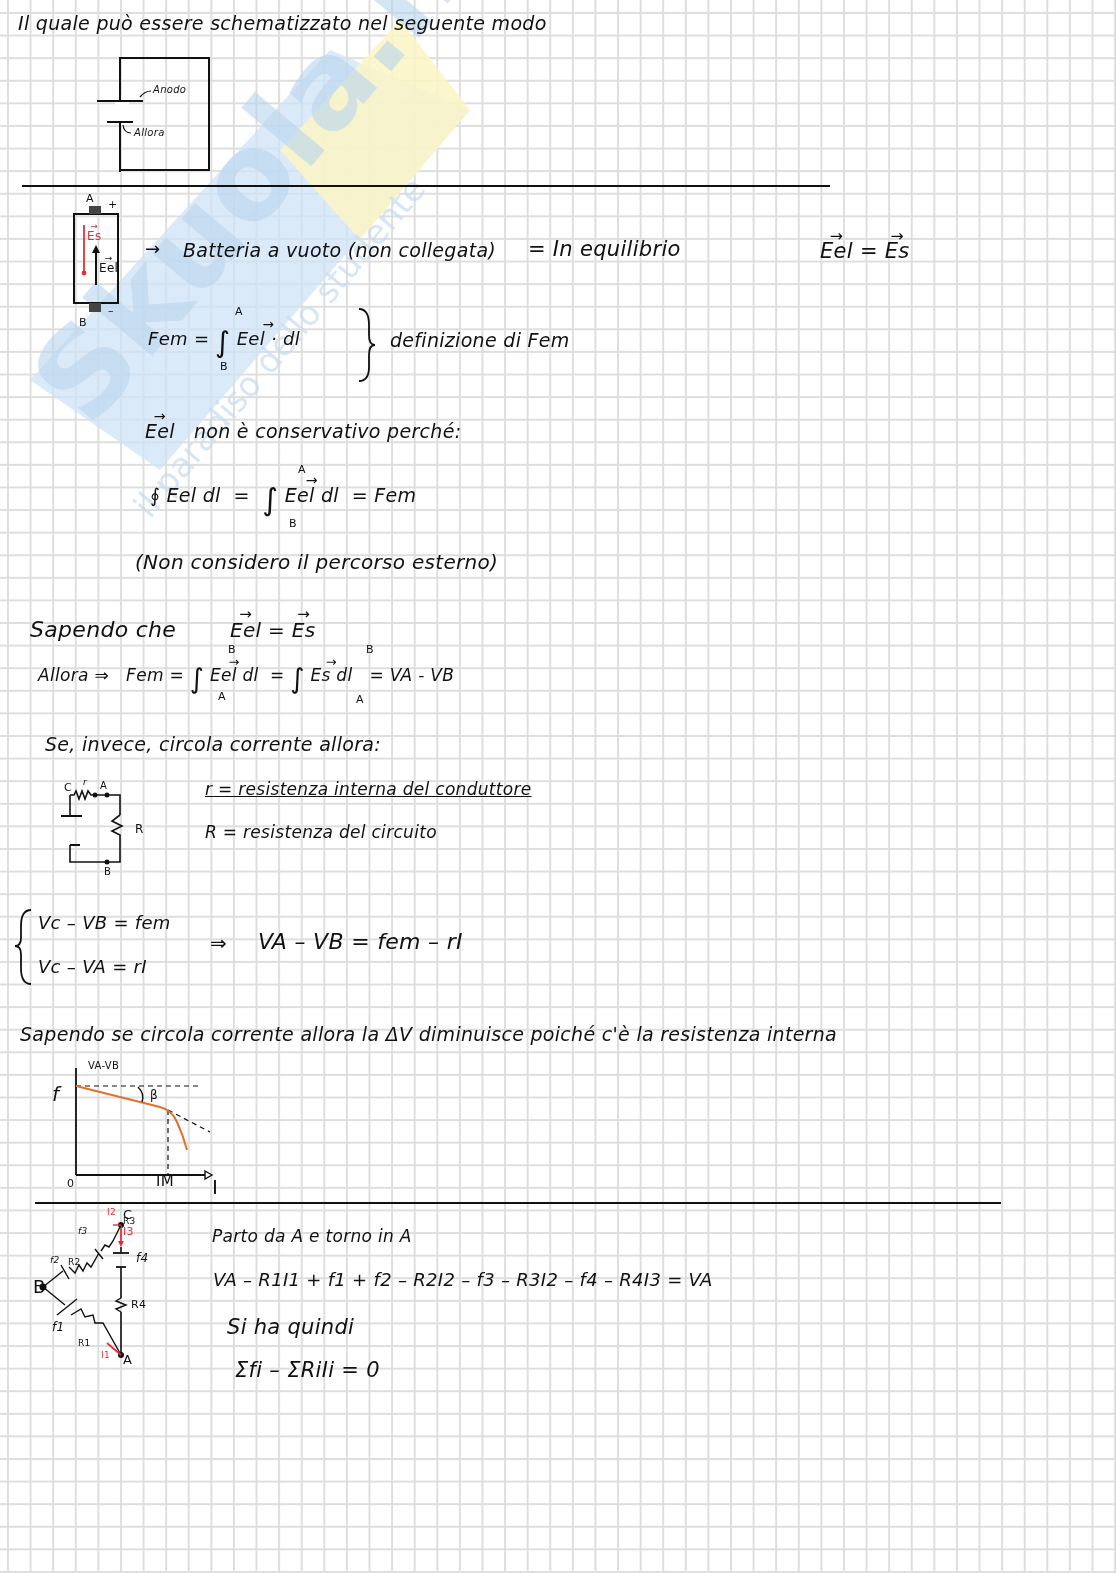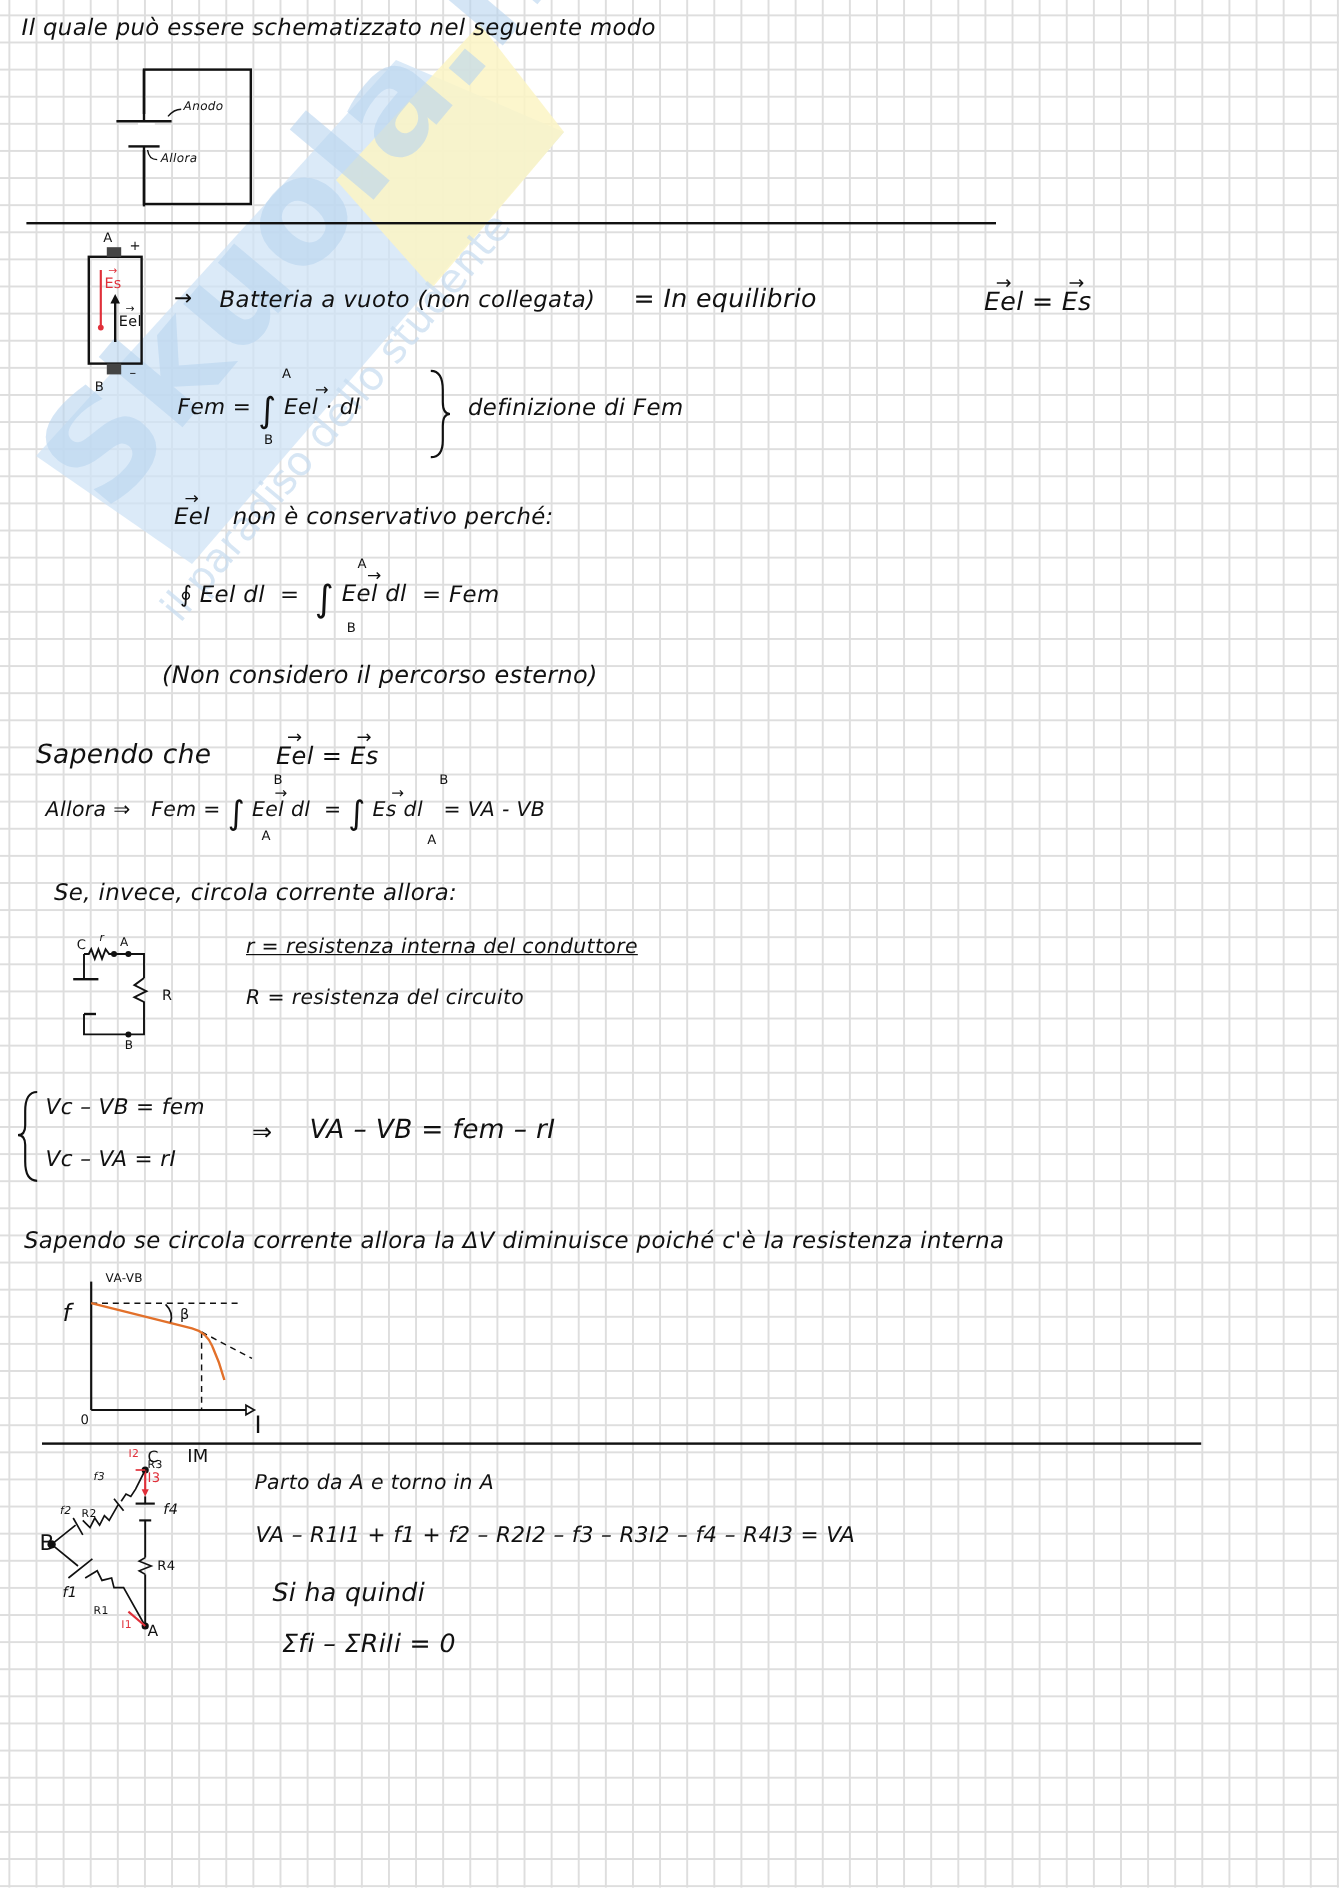--- a/index.html
+++ b/index.html
@@ -160,21 +160,21 @@
   <line x1="26" y1="26" x2="150" y2="26" stroke="#111" stroke-width="1.2" stroke-dasharray="5,4"></line>
   <line x1="118" y1="50" x2="118" y2="115" stroke="#111" stroke-width="1.2" stroke-dasharray="5,4"></line>
   <line x1="118" y1="50" x2="160" y2="72" stroke="#111" stroke-width="1.2" stroke-dasharray="5,4"></line>
   <path d="M26,26 L110,47 Q122,50 127,62 Q133,75 137,90" fill="none" stroke="#e2702a" stroke-width="2"></path>
   <path d="M88,27 Q95,34 92,42" fill="none" stroke="#111" stroke-width="1.4"></path>
 </svg>
 <div class="t" style="left:88px;top:1060px;font-size:10px;font-style:normal;">VA-VB</div>
 <div class="t" style="left:52px;top:1082px;font-size:20px;">f</div>
 <div class="t" style="left:150px;top:1088px;font-size:12px;font-style:normal;">β</div>
 <div class="t" style="left:67px;top:1177px;font-size:11px;font-style:normal;">0</div>
-<div class="t" style="left:156px;top:1204px;font-size:15px;font-style:normal;">IM</div>
+<div class="t" style="left:156px;top:1172px;font-size:15px;font-style:normal;">IM</div>
 <div class="t" style="left:212px;top:1175px;font-size:20px;font-style:normal;">I</div>
 
 <div class="hr" style="left:35px;top:1202px;width:966px;"></div>
 
 <svg style="left:35px;top:1205px" width="130" height="165">
   <circle cx="86" cy="20" r="3" fill="#111"></circle>
   <circle cx="8" cy="82" r="3.5" fill="#111"></circle>
   <circle cx="86" cy="150" r="3" fill="#111"></circle>
   <line x1="86" y1="20" x2="86" y2="40" stroke="#e0303a" stroke-width="1.8"></line>
   <polygon points="83,36 89,36 86,42" fill="#e0303a"></polygon>

